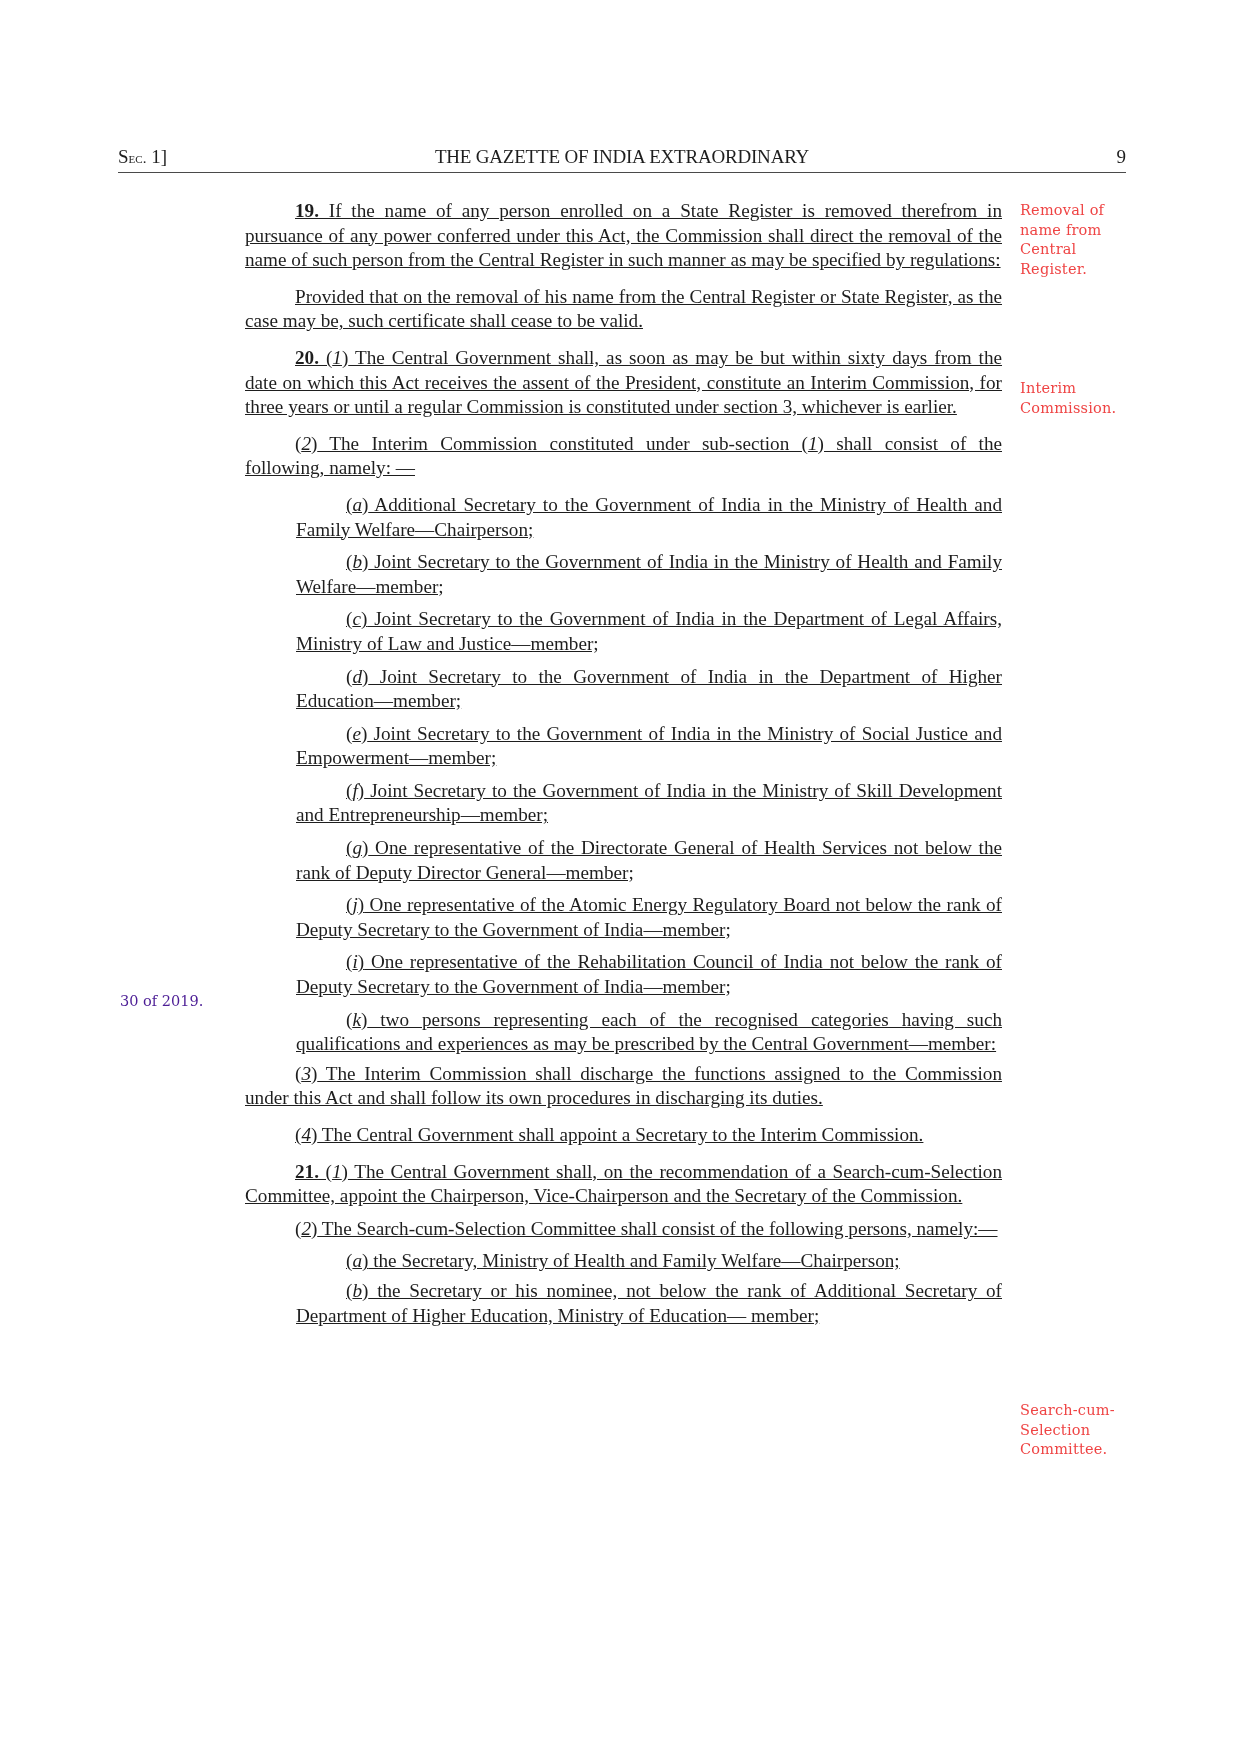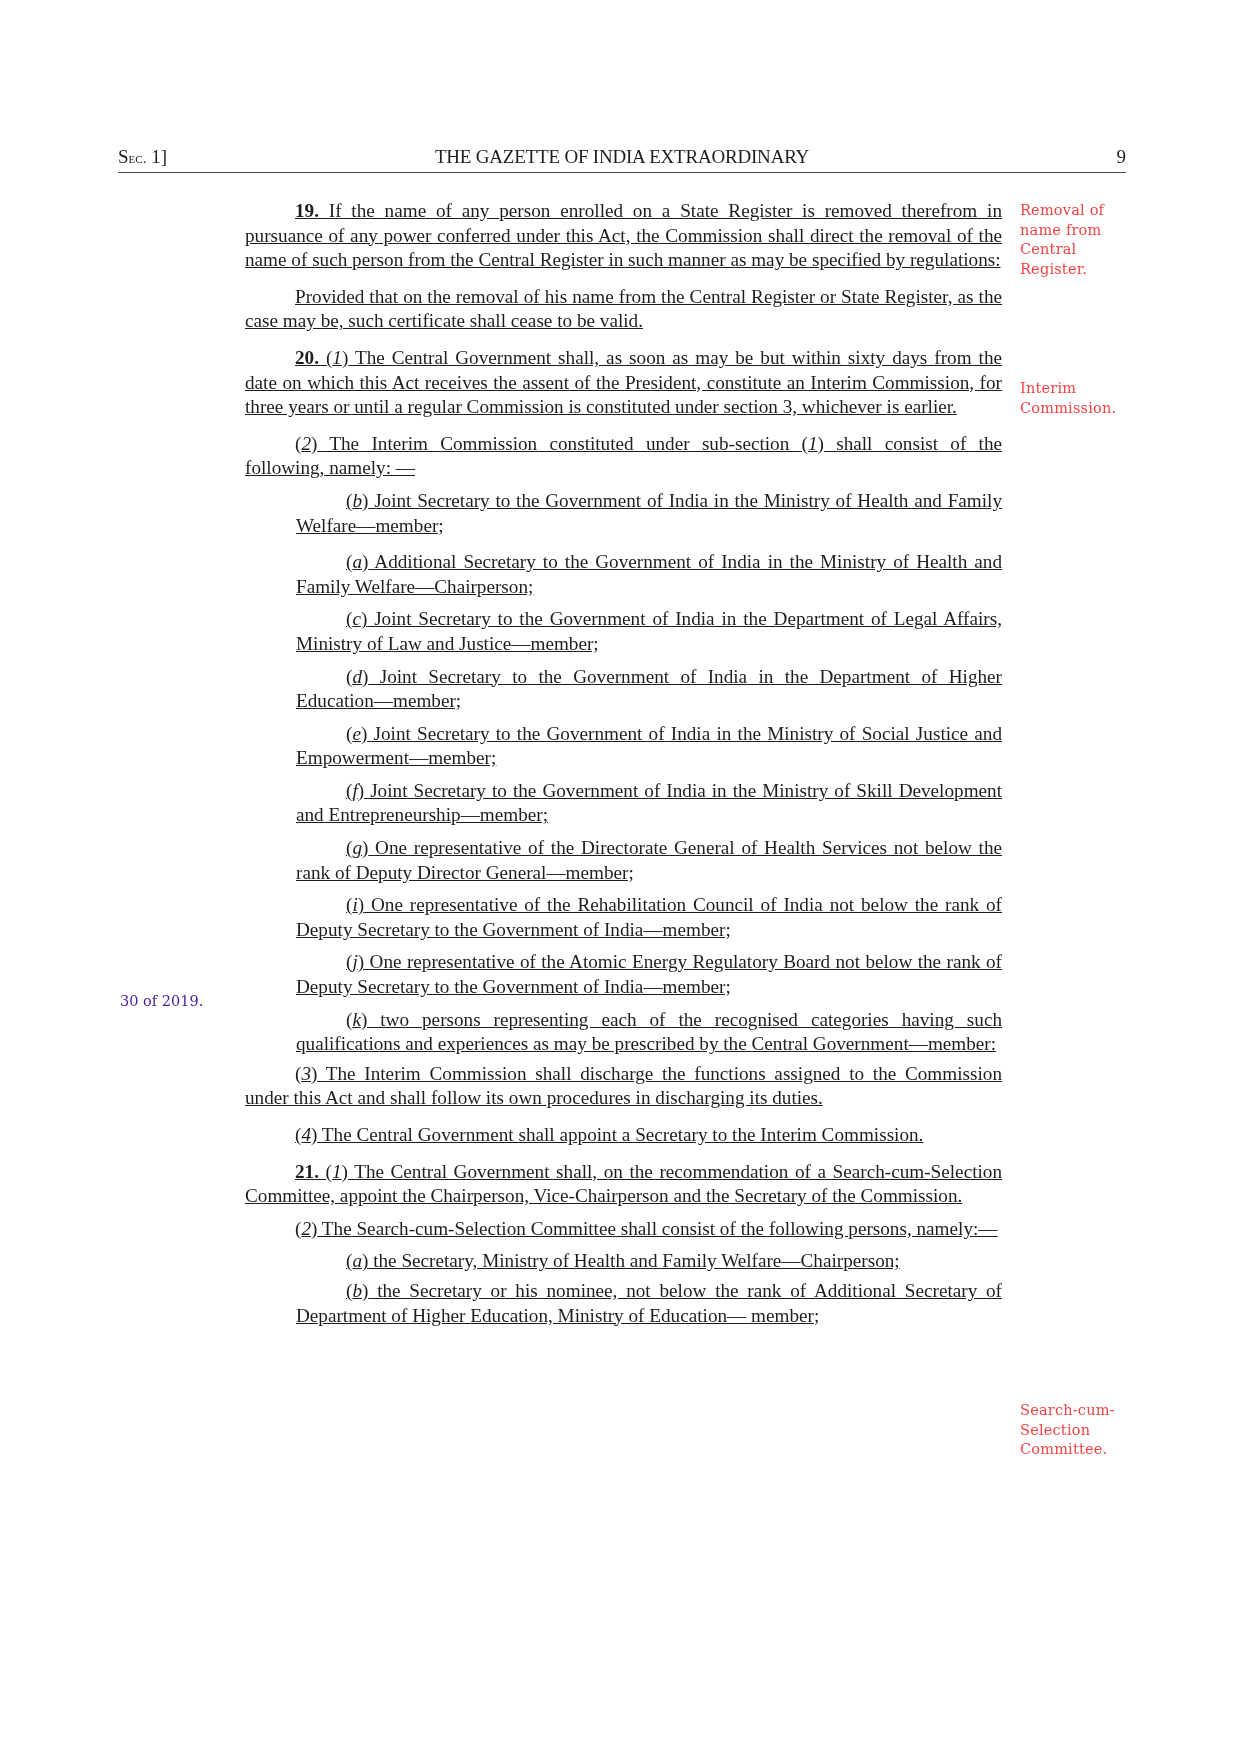--- a/index.html
+++ b/index.html
@@ -75,29 +75,29 @@
 <div class="left-note">30 of 2019.</div>
 
 <div class="body">
 
   <p class="para"><span class="num">19.</span><span> If the name of any person enrolled on a State Register is removed therefrom in pursuance of any power conferred under this Act, the Commission shall direct the removal of the name of such person from the Central Register in such manner as may be specified by regulations:</span></p>
   <p class="para gap-l">Provided that on the removal of his name from the Central Register or State Register, as the case may be, such certificate shall cease to be valid.</p>
 
   <p class="para gap-l"><span class="num">20.</span> (<span class="it">1</span>)<span> The Central Government shall, as soon as may be but within sixty days from the date on which this Act receives the assent of the President, constitute an Interim Commission, for three years or until a regular Commission is constituted under section 3, whichever is earlier.</span></p>
   <p class="para gap-l">(<span class="it">2</span>)<span> The Interim Commission constituted under sub-section (</span><span class="it">1</span><span>) shall consist of the following, namely: —</span></p>
 
+  <p class="sub gap-l">(<span class="it">a</span>)<span> Additional Secretary to the Government of India in the Ministry of Health and Family Welfare—Chairperson;</span></p>
   <p class="sub gap-m">(<span class="it">b</span>)<span> Joint Secretary to the Government of India in the Ministry of Health and Family Welfare—member;</span></p>
-  <p class="sub gap-l">(<span class="it">a</span>)<span> Additional Secretary to the Government of India in the Ministry of Health and Family Welfare—Chairperson;</span></p>
   <p class="sub gap-m">(<span class="it">c</span>)<span> Joint Secretary to the Government of India in the Department of Legal Affairs, Ministry of Law and Justice—member;</span></p>
   <p class="sub gap-m">(<span class="it">d</span>)<span> Joint Secretary to the Government of India in the Department of Higher Education—member;</span></p>
   <p class="sub gap-m">(<span class="it">e</span>)<span> Joint Secretary to the Government of India in the Ministry of Social Justice and Empowerment—member;</span></p>
   <p class="sub gap-m">(<span class="it">f</span>)<span> Joint Secretary to the Government of India in the Ministry of Skill Development and Entrepreneurship—member;</span></p>
   <p class="sub gap-m">(<span class="it">g</span>)<span> One representative of the Directorate General of Health Services not below the rank of Deputy Director General—member;</span></p>
+  <p class="sub gap-m">(<span class="it">j</span>)<span> One representative of the Atomic Energy Regulatory Board not below the rank of Deputy Secretary to the Government of India—member;</span></p>
   <p class="sub gap-m">(<span class="it">i</span>)<span> One representative of the Rehabilitation Council of India not below the rank of Deputy Secretary to the Government of India—member;</span></p>
-  <p class="sub gap-m">(<span class="it">j</span>)<span> One representative of the Atomic Energy Regulatory Board not below the rank of Deputy Secretary to the Government of India—member;</span></p>
   <p class="sub gap-m">(<span class="it">k</span>)<span> two persons representing each of the recognised categories having such qualifications and experiences as may be prescribed by the Central Government—member:</span></p>
 
   <p class="para gap-s">(<span class="it">3</span>)<span> The Interim Commission shall discharge the functions assigned to the Commission under this Act and shall follow its own procedures in discharging its duties.</span></p>
   <p class="para gap-l">(<span class="it">4</span>)<span> The Central Government shall appoint a Secretary to the Interim Commission.</span></p>
 
   <p class="para gap-l"><span class="num">21.</span> (<span class="it">1</span>)<span> The Central Government shall, on the recommendation of a Search-cum-Selection Committee, appoint the Chairperson, Vice-Chairperson and the Secretary of the Commission.</span></p>
   <p class="para gap-m">(<span class="it">2</span>)<span> The Search-cum-Selection Committee shall consist of the following persons, namely:—</span></p>
   <p class="sub gap-m">(<span class="it">a</span>)<span> the Secretary, Ministry of Health and Family Welfare—Chairperson;</span></p>
   <p class="sub gap-s">(<span class="it">b</span>)<span> the Secretary or his nominee, not below the rank of Additional Secretary of Department of Higher Education, Ministry of Education— member;</span></p>
 </div>

